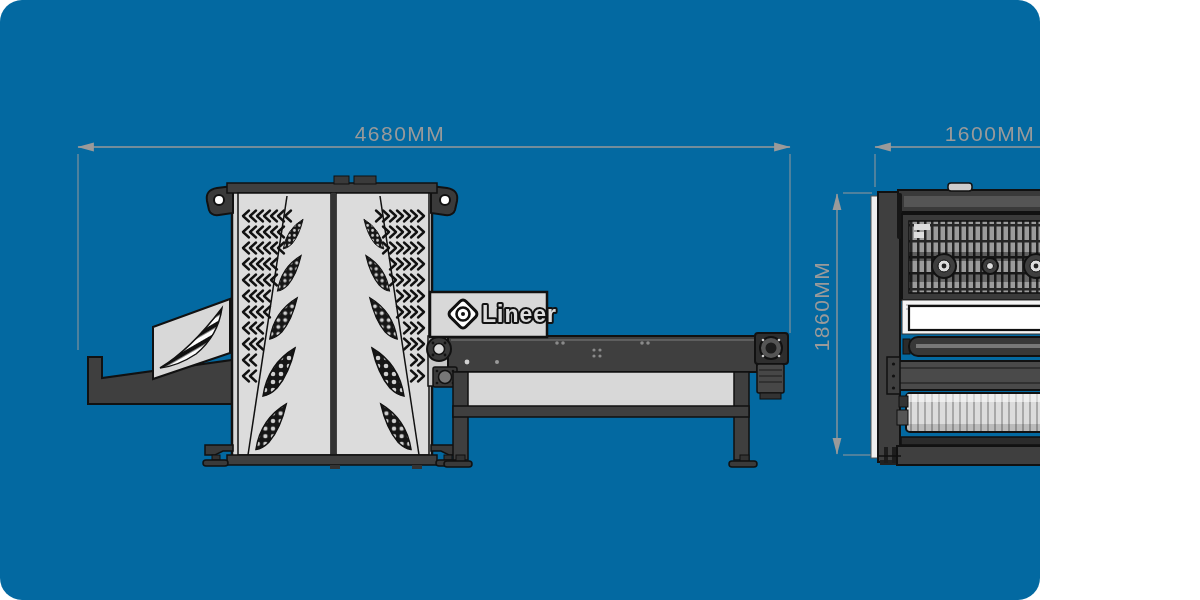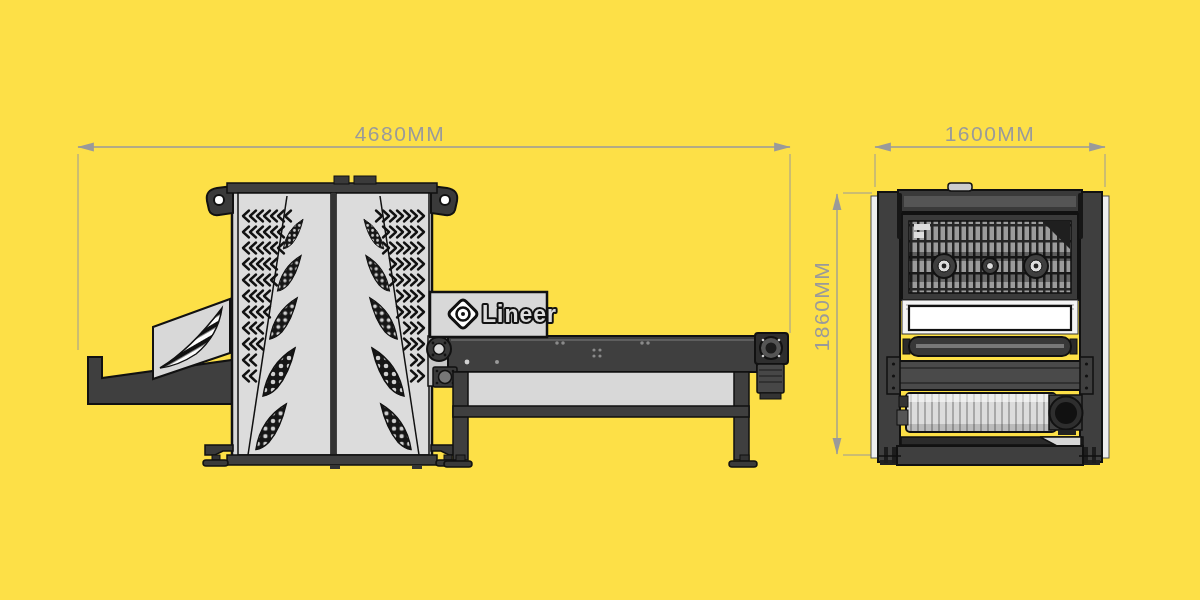--- a/index.html
+++ b/index.html
@@ -1,17 +1,17 @@
 <!DOCTYPE html>
 <html><head>
 <meta charset="utf-8">
 <style>
   html,body{margin:0;padding:0;background:#fff;}
-  #stage{position:relative;width:1200px;height:600px;background:#fde047;overflow:hidden;
-         font-family:"Liberation Sans",sans-serif;}
+  #stage{position:relative;width:1040px;height:600px;background:#0369a1;overflow:hidden;
+         font-family:"Liberation Sans",sans-serif;border-radius:22px;}
   svg{position:absolute;left:0;top:0;}
   .dim{stroke:#9a9a9a;stroke-width:1.3;fill:none;}
   .ext{stroke:#9a9a9a;stroke-width:1;fill:none;}
   .dim-label{font:300 21px "Liberation Sans",sans-serif;fill:#9a9a9a;
              letter-spacing:1.5px;text-anchor:middle;}
   .brand{font:bold 23px "Liberation Sans",sans-serif;fill:#dcdcdc;stroke:#111;
          stroke-width:4px;paint-order:stroke;stroke-linejoin:round;letter-spacing:1px;}
 </style>
 </head>
 <body>

